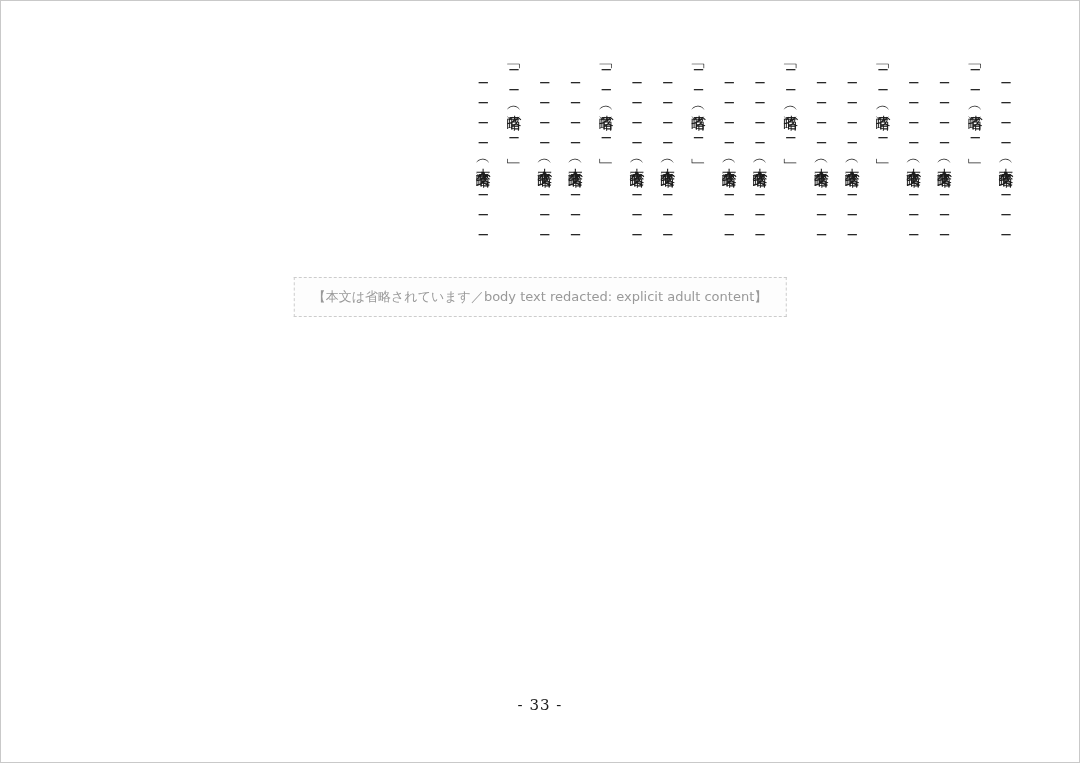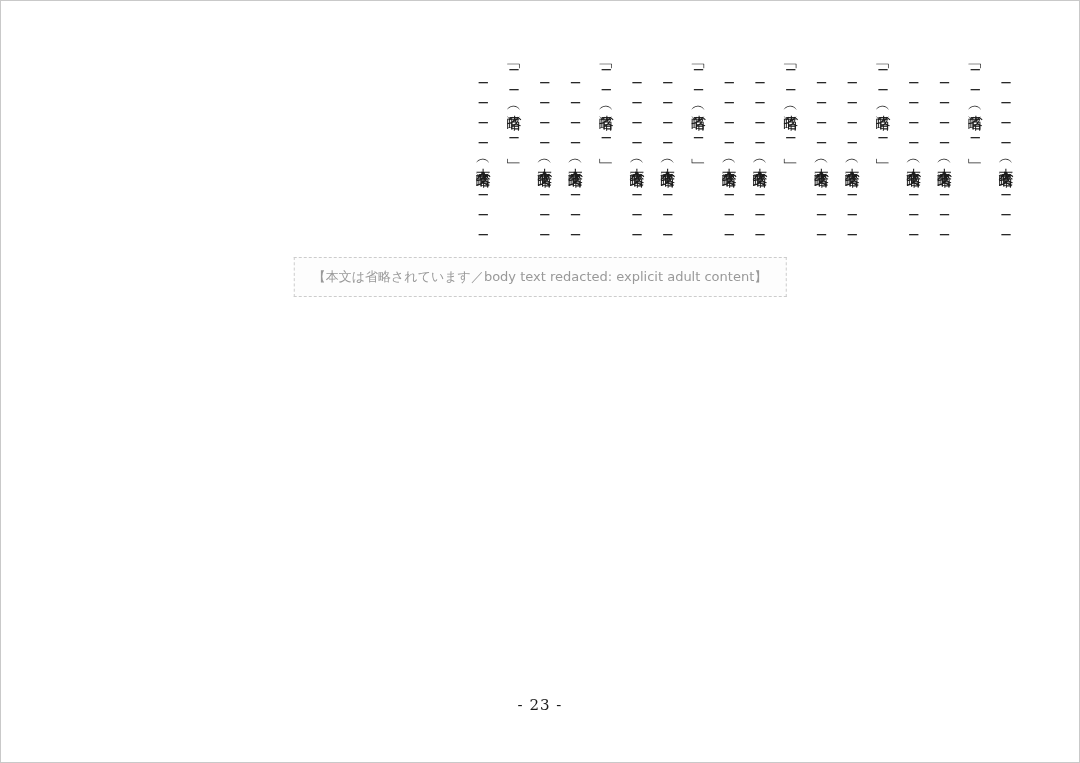--- a/index.html
+++ b/index.html
@@ -33,21 +33,21 @@
   }
   .text-area p {
     margin: 0;
     text-indent: 1em;
   }
   .text-area p.dialogue {
     text-indent: 0;
   }
   .redaction-banner {
     position: absolute;
-    top: 256px;
+    top: 276px;
     left: 50%;
     transform: translateX(-50%);
     writing-mode: horizontal-tb;
     font-family: "DejaVu Sans", "Liberation Sans", sans-serif;
     font-size: 13px;
     color: #999;
     border: 1px dashed #cccccc;
     padding: 10px 18px;
     background: #fdfdfd;
     white-space: nowrap;
@@ -86,15 +86,15 @@
       <p>────（本文省略）────</p>
       <p class="dialogue">「──（省略）──」</p>
       <p>────（本文省略）────</p>
       <p>────（本文省略）────</p>
       <p class="dialogue">「──（省略）──」</p>
       <p>────（本文省略）────</p>
     </div>
 
   <div class="redaction-banner">【本文は省略されています／body text redacted: explicit adult content】</div>
 
-  <div class="page-number">- 23 -</div>
+  <div class="page-number">- 33 -</div>
 
 </div>
 
 </body></html>

